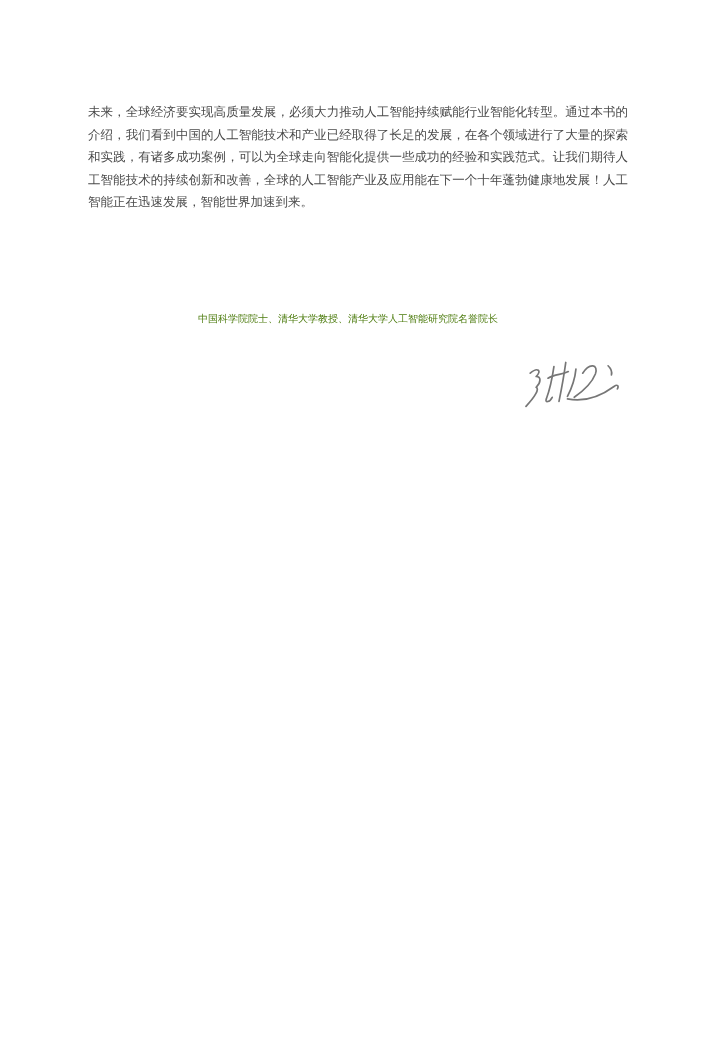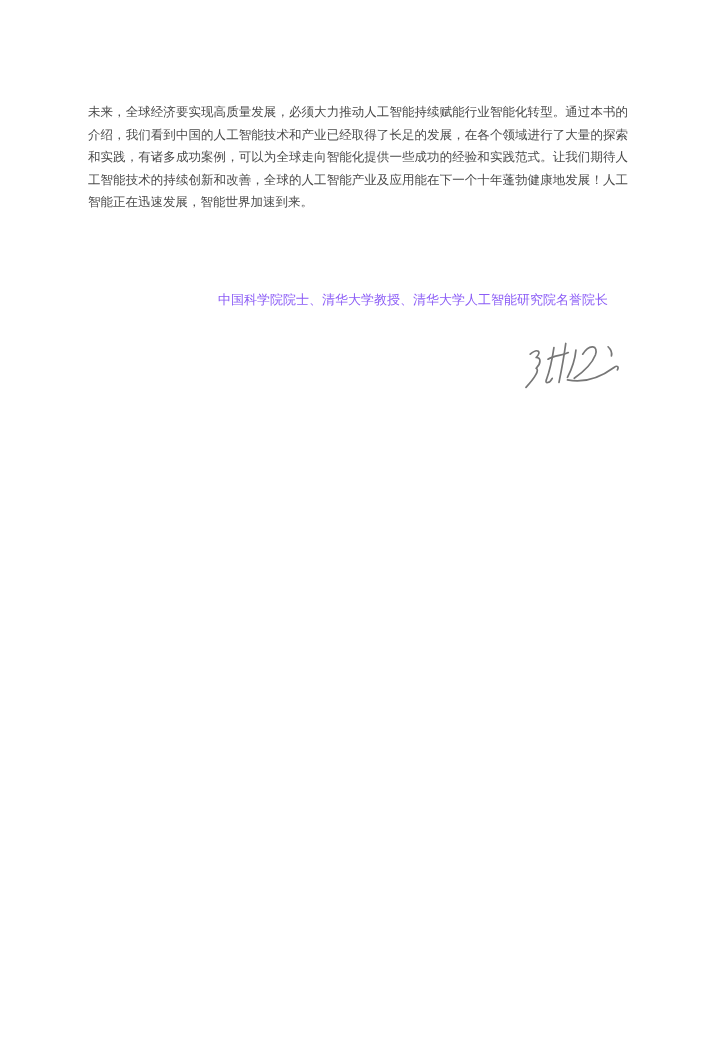--- a/index.html
+++ b/index.html
@@ -23,29 +23,29 @@
     color: #4a4a4a;
     font-size: 12.5px;
     line-height: 22.5px;
     text-align: justify;
     text-justify: inter-ideograph;
   }
   .body-text p {
     margin: 0 0 24px 0;
   }
   .body-text p.para-2 {
-    margin-bottom: 15px;
+    margin-bottom: 34px;
   }
   .attribution {
     margin: 0;
     padding-top: 60px;
     padding-right: 20px;
-    text-align: right;
-    color: #8b5cf6;
-    font-size: 13px;
+    text-align: center;
+    color: #4d7c0f;
+    font-size: 10px;
     line-height: 22.5px;
   }
   .signature-row {
     display: flex;
     justify-content: flex-end;
     margin-top: 25px;
     padding-right: 3px;
   }
   .signature-svg {
     display: block;

